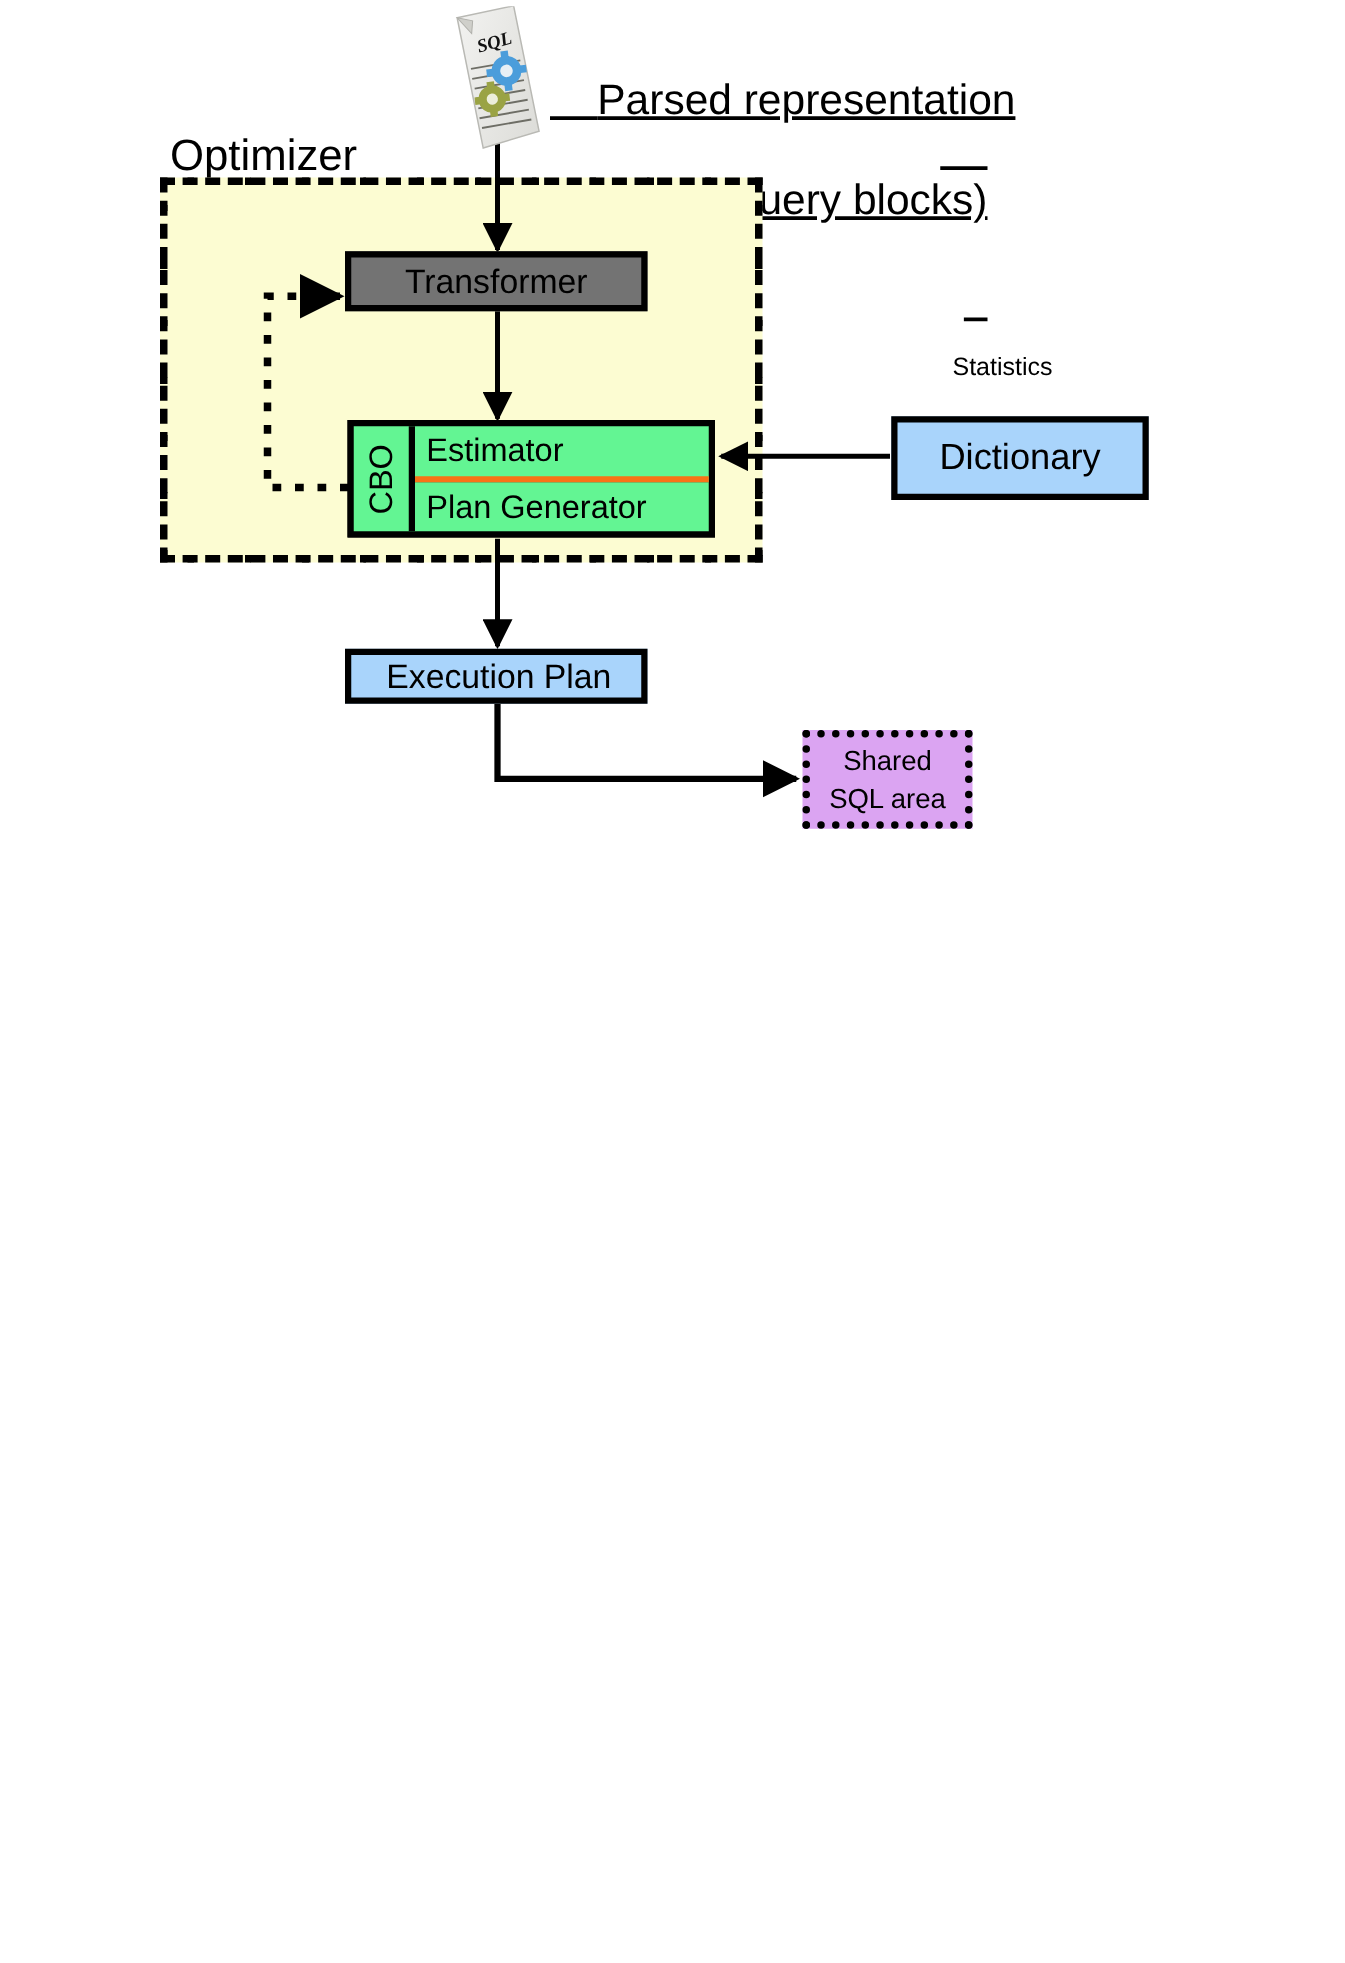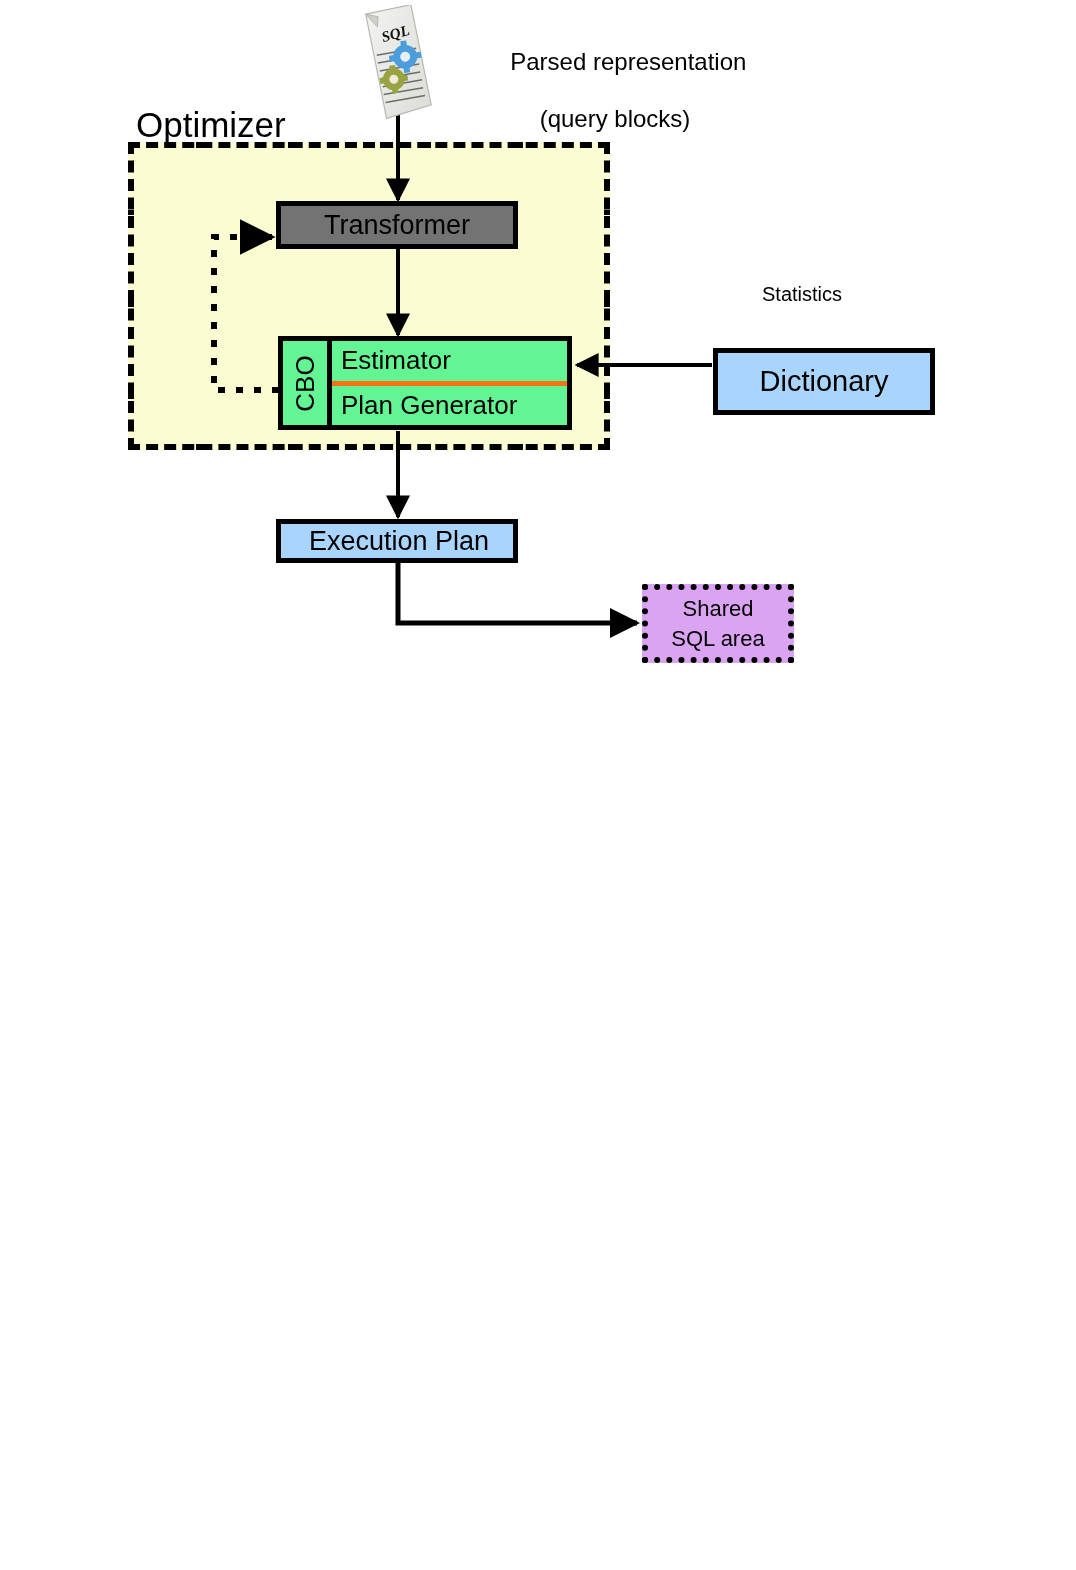--- a/index.html
+++ b/index.html
@@ -26,23 +26,24 @@
     position: absolute;
     white-space: pre;
     color: #000;
     line-height: 1.18;
   }
 
   
   #parsed-label {
     left: 440px;
     top: 20px;
-    font-size: 24px;
-    text-align: center;
+    font-size: 34px;
+    text-align: right;
     width: 350px;
+    text-decoration: underline;
   }
   #parsed-label .l2 { display: block; }
 
   
   #optimizer-label {
     left: 136px;
     top: 104px;
     font-size: 35px;
   }
 
@@ -138,42 +139,42 @@
     display: flex;
     align-items: center;
     padding-left: 9px;
     font-size: 26px;
     box-sizing: border-box;
   }
   #estimator-cell { border-bottom: 5px solid #f97316; }
 
   #dictionary-box {
     left: 713px;
-    top: 348px;
-    width: 222px;
+    top: 333px;
+    width: 206px;
     height: 67px;
     background: #a9d4fb;
     justify-content: center;
     font-size: 29px;
   }
 
   #execution-plan-box {
     left: 276px;
     top: 519px;
     width: 242px;
     height: 44px;
     background: #a9d4fb;
     padding-left: 28px;
     font-size: 27px;
   }
 
   #shared-sql-box {
     left: 642px;
     top: 584px;
-    width: 152px;
+    width: 136px;
     height: 79px;
     background: #dba4f2;
     border: 6px dotted #000;
     flex-direction: column;
     justify-content: center;
     align-items: center;
     font-size: 22px;
     text-align: center;
     line-height: 1.32;
   }

